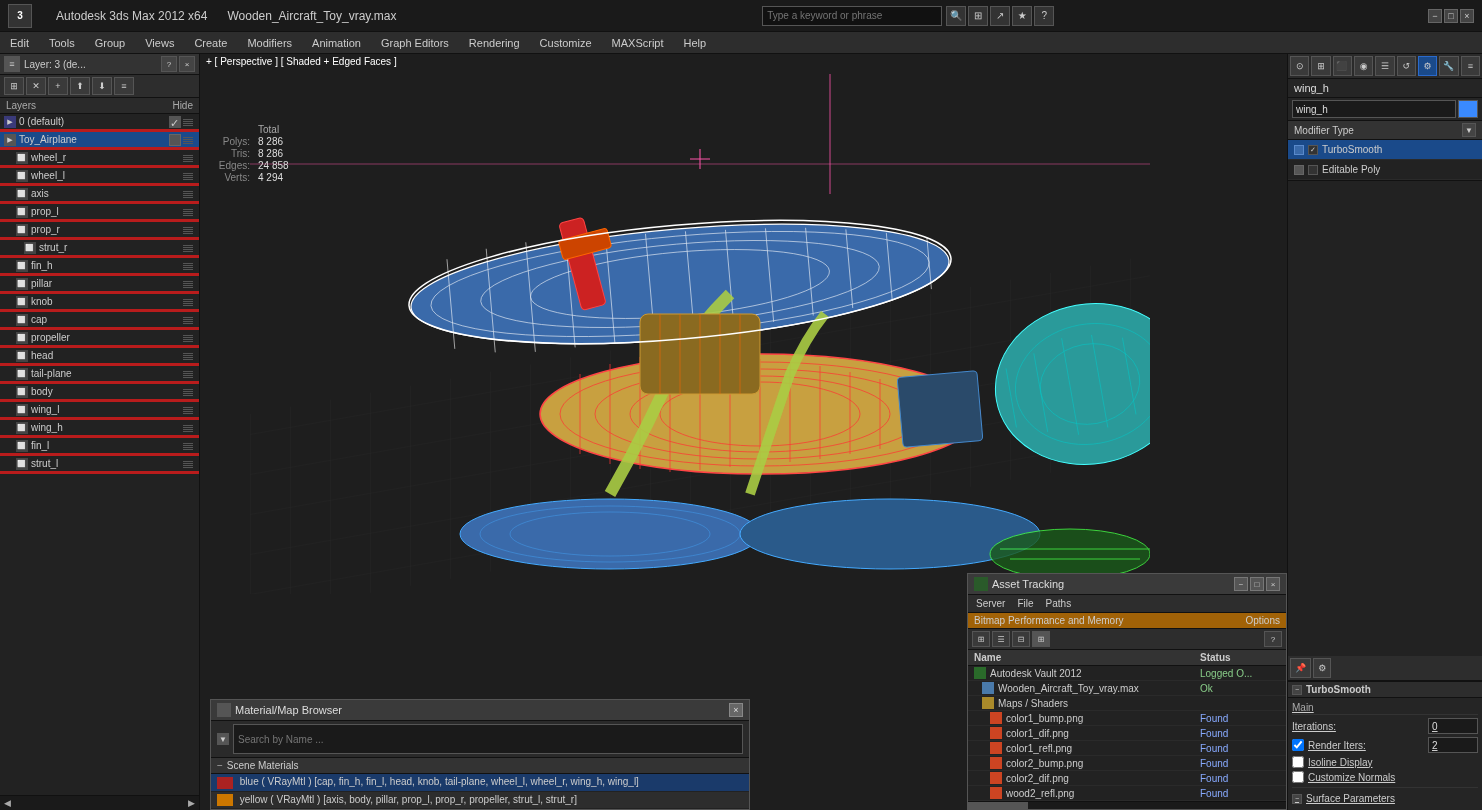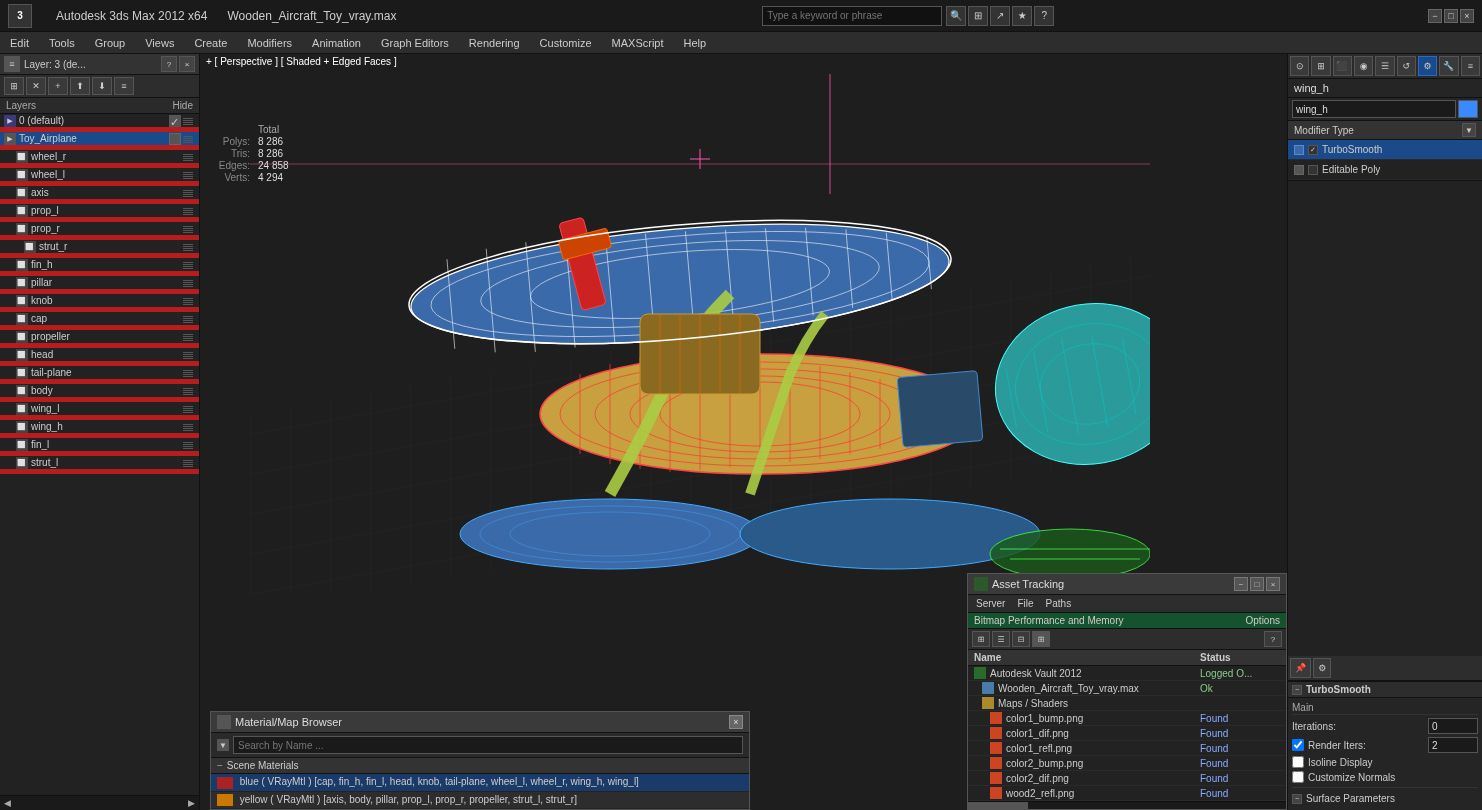--- a/index.html
+++ b/index.html
@@ -90,21 +90,21 @@
       flex: 1;
       overflow-y: auto;
       background: #222;
     }
     .layer-item {
       display: flex;
       align-items: center;
       padding: 1px 4px;
       height: 18px;
       cursor: pointer;
-      border-bottom: 5px solid #b91c1c;
+      border-bottom: 3px solid #b91c1c;
     }
     .layer-item.selected { background: #1a4a8a; }
     .layer-item .li-icon { width: 12px; height: 12px; background: #555; margin-right: 3px; display: flex; align-items: center; justify-content: center; font-size: 7px; flex-shrink: 0; }
     .layer-item .li-name { flex: 1; font-size: 10px; color: #ccc; overflow: hidden; white-space: nowrap; text-overflow: ellipsis; }
     .layer-item .li-check { width: 12px; height: 12px; background: #333; border: 1px solid #555; margin-right: 2px; flex-shrink: 0; }
     .layer-item .li-check.checked { background: #555; }
     .layer-item .li-box { width: 12px; height: 12px; background: #555; border: 1px solid #666; margin-right: 2px; flex-shrink: 0; }
     .layer-item .li-lines { width: 10px; height: 8px; background: repeating-linear-gradient(0deg, #555 0px, #555 1px, transparent 1px, transparent 2px); margin-right: 2px; flex-shrink: 0; }
     .layer-0 .li-icon { background: #3a3a7a; }
 
@@ -189,20 +189,21 @@
       padding: 2px;
       background: #2d2d2d;
       border-bottom: 1px solid #111;
     }
     #modifier-tools .mt-btn { height: 20px; padding: 0 4px; background: #3a3a3a; border: 1px solid #555; color: #ccc; font-size: 9px; cursor: pointer; display: flex; align-items: center; }
 
     
     #turbosmooth-params {
       padding: 4px;
       background: #252525;
+      text-decoration: underline;
     }
     .param-section { margin-bottom: 4px; }
     .param-section-title {
       font-size: 10px;
       color: #aaa;
       margin-bottom: 3px;
       padding-bottom: 1px;
       border-bottom: 1px solid #333;
     }
     .param-row {
@@ -247,21 +248,21 @@
 
     #mb-search {
       display: flex;
       align-items: center;
       padding: 3px 6px;
       background: #2a2a2a;
       border-bottom: 1px solid #111;
       gap: 4px;
     }
     #mb-search .search-arrow { width: 12px; height: 12px; background: #555; display: flex; align-items: center; justify-content: center; font-size: 8px; color: #ccc; }
-    #mb-search input { flex: 1; height: 18px; background: #1a1a1a; border: 1px solid #555; color: #ccc; padding: 0 4px; font-size: 10px; }
+    #mb-search input { flex: 1; height: 30px; background: #1a1a1a; border: 1px solid #555; color: #ccc; padding: 0 4px; font-size: 10px; }
 
     #mb-section-title {
       display: flex;
       align-items: center;
       padding: 2px 6px;
       background: #333;
       border-bottom: 1px solid #111;
       gap: 4px;
     }
     #mb-section-title .minus { color: #aaa; font-size: 10px; }
@@ -310,21 +311,21 @@
       background: #2d2d2d;
       border-bottom: 1px solid #111;
     }
     #at-menu .am-item { font-size: 10px; color: #ccc; cursor: pointer; }
 
     #at-submenu {
       display: flex;
       align-items: center;
       gap: 8px;
       padding: 2px 6px;
-      background: #14532d;
+      background: #a16207;
       border-bottom: 1px solid #111;
       font-size: 10px;
       color: #ccc;
     }
 
     #at-toolbar {
       display: flex;
       gap: 2px;
       padding: 2px 4px;
       background: #2d2d2d;

